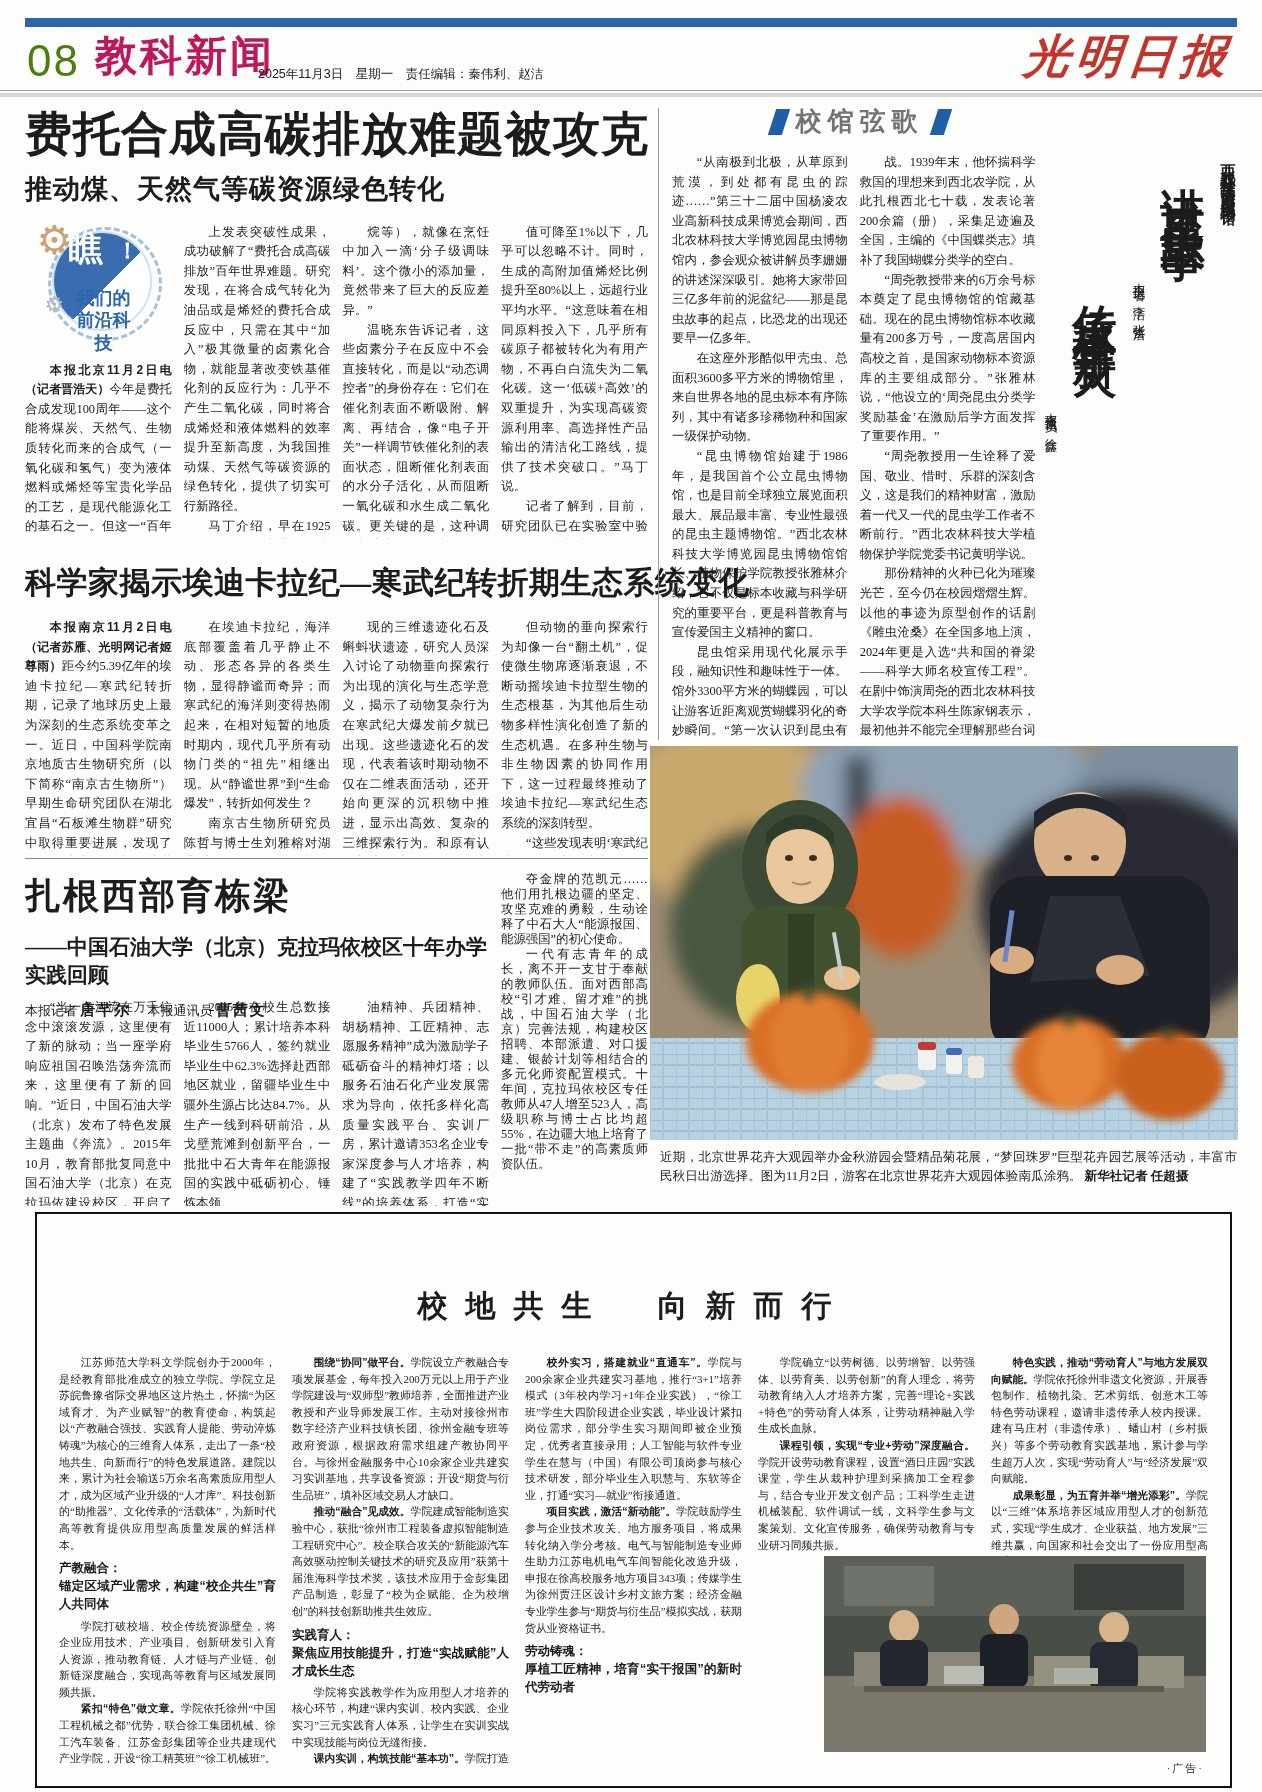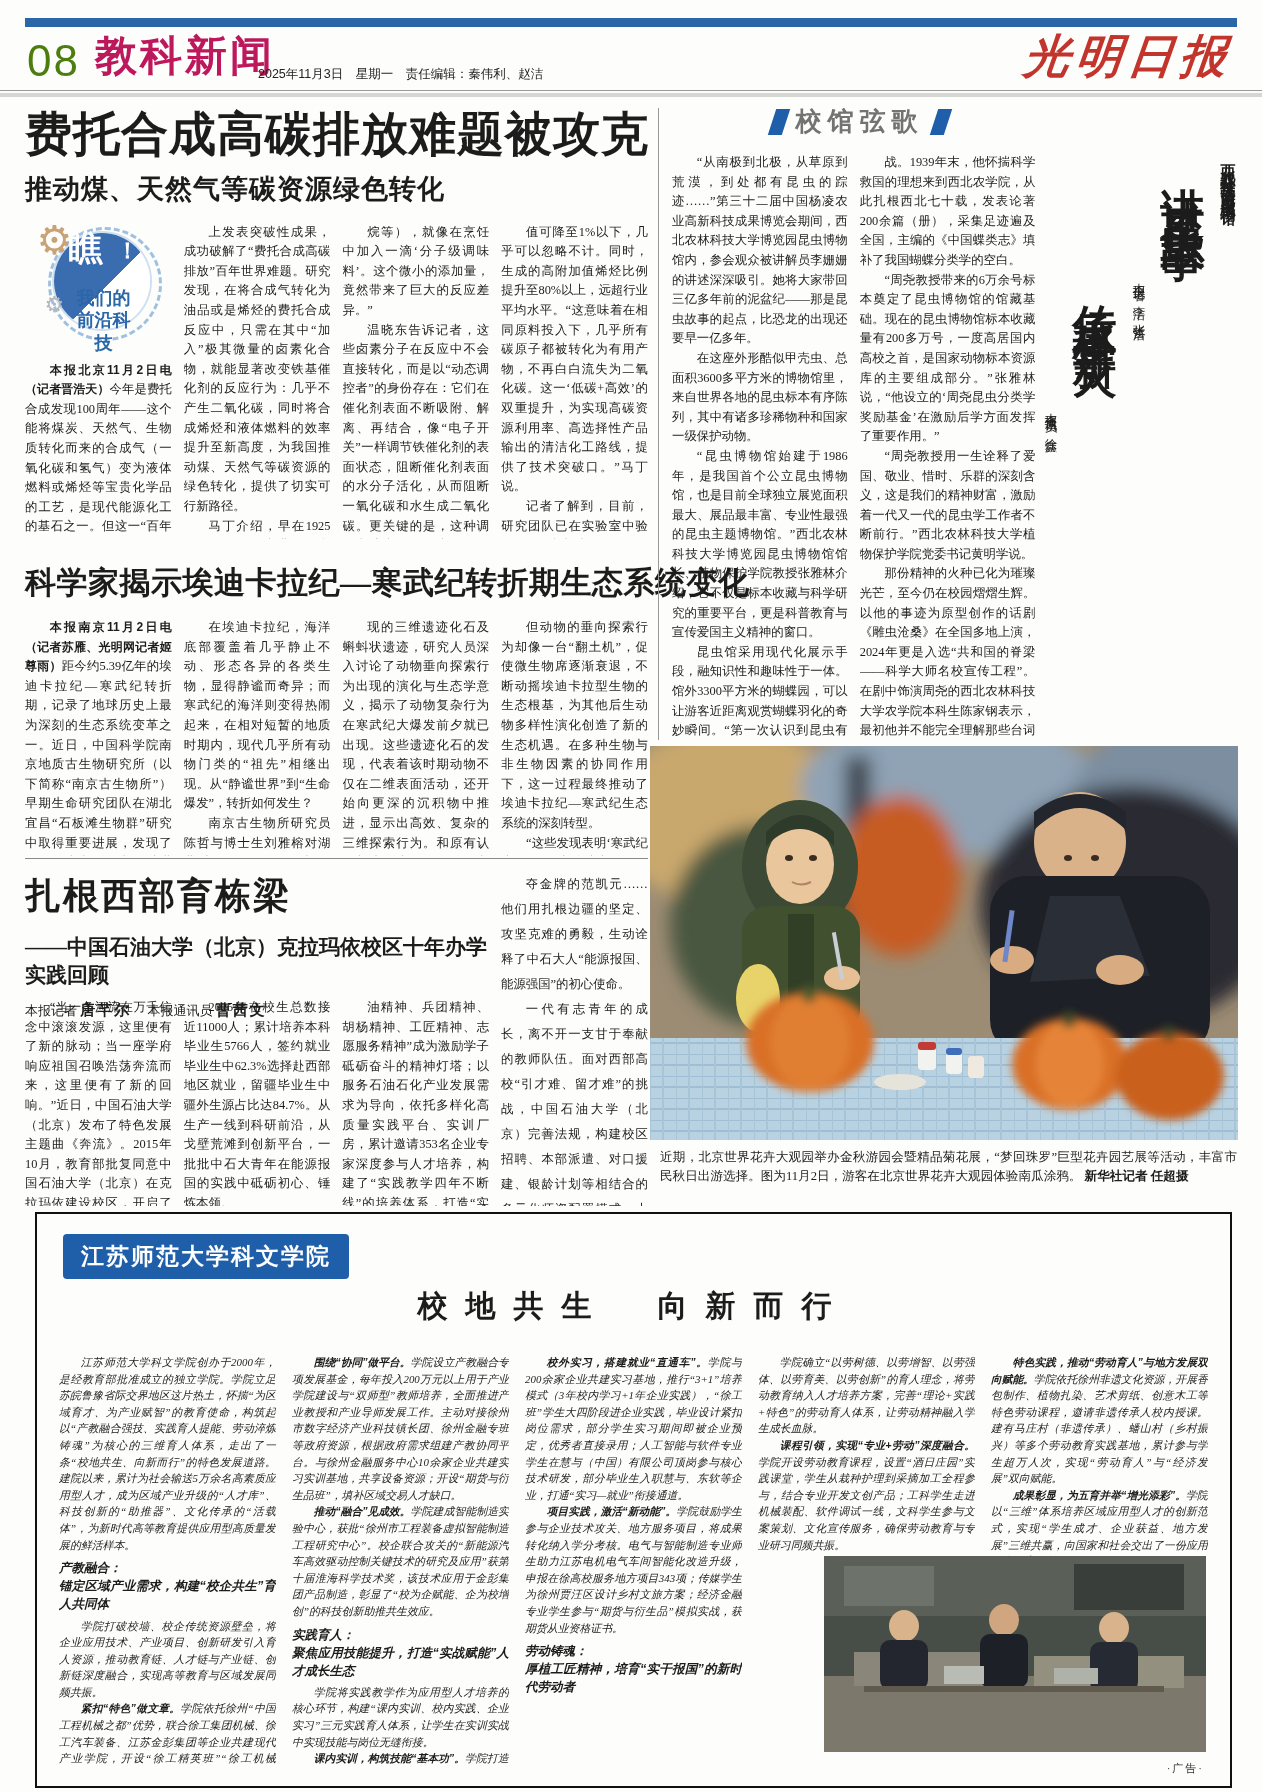--- a/index.html
+++ b/index.html
@@ -43,21 +43,21 @@
   .a23-rule{position:absolute;left:25px;top:858px;width:623px;height:1px;background:#8a8a8a;}
   
   .a3{position:absolute;left:25px;top:872px;width:623px;height:334px;}
   .a3 .head-block{width:466px;}
   .a3 .headline{font-size:36px;font-weight:bold;letter-spacing:2px;}
   .a3 .subhead{font-size:21px;font-weight:bold;margin-top:12px;}
   .a3 .byline{font-size:13px;margin-top:12px;}
   .a3 .byline b{font-size:15px;letter-spacing:2px;}
   .a3 .cols3{position:absolute;left:0;top:126px;width:464px;display:flex;gap:12px;height:208px;}
   .a3 .col4{position:absolute;right:0;top:0;width:147px;height:334px;overflow:hidden;
-            text-align:justify;font-size:12.4px;line-height:25px;}
+            text-align:justify;font-size:12.4px;line-height:15px;}
   .a3 .col4 p{margin:0;text-indent:2em;}
   
   .vdiv{position:absolute;left:658px;top:108px;width:1px;height:632px;background:#999;}
   
   .mus{position:absolute;left:672px;top:104px;width:565px;}
   .tagline{display:flex;justify-content:center;align-items:center;gap:10px;margin-left:-190px;}
   .tag-slash{width:14px;height:26px;background:#1f5ea8;transform:skewX(-18deg);}
   .tag-text{color:#737373;font-size:26px;font-weight:bold;letter-spacing:6px;}
   .mus-row{display:flex;margin-top:14px;}
   .mus-cols{width:366px;display:flex;gap:12px;height:588px;overflow:hidden;}
@@ -75,21 +75,21 @@
   .photo{position:absolute;left:650px;top:746px;width:588px;height:394px;overflow:hidden;background:#8a7a66;}
   .caption{position:absolute;left:660px;top:1148px;width:577px;font-size:12.6px;line-height:19px;text-align:justify;}
   .caption .credit{font-weight:bold;white-space:nowrap;}
   
   .ad{position:absolute;left:35px;top:1212px;width:1193px;height:572px;border:2px solid #111;background:#fdfdfb;}
   .ad-org{position:absolute;left:26px;top:20px;background:#1f5ea8;color:#fff;
           font-family:"Liberation Sans",sans-serif;font-size:23px;font-weight:bold;
           padding:7px 18px;border-radius:4px;letter-spacing:2px;}
   .ad-headline{position:absolute;left:0;top:72px;width:100%;text-align:center;
           font-size:30px;font-weight:bold;letter-spacing:18px;}
-  .ad-body{position:absolute;left:22px;top:140px;width:1149px;height:412px;display:flex;gap:16px;font-style:italic;}
+  .ad-body{position:absolute;left:22px;top:140px;width:1149px;height:412px;display:flex;gap:16px;}
   .ad-col{flex:1;overflow:hidden;text-align:justify;font-size:10.9px;line-height:16.6px;}
   .ad-col p{margin:0;text-indent:2em;}
   .ad-col p b{font-family:"Liberation Sans",sans-serif;font-size:10.7px;}
   .ad-sub{margin:6px 0 4px 0;font-family:"Liberation Sans",sans-serif;font-weight:bold;font-size:12.5px;line-height:1.45;}
   .ad-sub .s2{display:block;}
   .ad-photo{position:absolute;right:24px;bottom:34px;width:382px;height:196px;background:#3a3f3a;overflow:hidden;}
   .ad-credit{text-align:right;text-indent:0 !important;font-weight:bold;}
   .ad-mark{position:absolute;right:26px;bottom:10px;font-size:11px;color:#333;letter-spacing:2px;}
 </style>
 </head>
@@ -297,21 +297,20 @@
         <ellipse cx="250" cy="336" rx="26" ry="8" fill="#e6e3da"></ellipse>
       </g>
     </svg>
   </div>
   <div class="caption">
     <span>近期，北京世界花卉大观园举办金秋游园会暨精品菊花展，“梦回珠罗”巨型花卉园艺展等活动，丰富市民秋日出游选择。图为11月2日，游客在北京世界花卉大观园体验南瓜涂鸦。</span>
     <span class="credit">新华社记者 任超摄</span>
   </div>
 
   <div class="ad">
-    <div class="ad-org">江苏师范大学科文学院</div>
     <div class="ad-headline">校地共生　向新而行</div>
     <div class="ad-body">
       <div class="ad-col">
         <div></div>
         <p>江苏师范大学科文学院创办于2000年，是经教育部批准成立的独立学院。学院立足苏皖鲁豫省际交界地区这片热土，怀揣“为区域育才、为产业赋智”的教育使命，构筑起以“产教融合强技、实践育人提能、劳动淬炼铸魂”为核心的三维育人体系，走出了一条“校地共生、向新而行”的特色发展道路。建院以来，累计为社会输送5万余名高素质应用型人才，成为区域产业升级的“人才库”、科技创新的“助推器”、文化传承的“活载体”，为新时代高等教育提供应用型高质量发展的鲜活样本。</p>
         <div class="ad-sub">
           <span>产教融合：</span>
           <span class="s2">锚定区域产业需求，构建“校企共生”育人共同体</span>
         </div>
         <div>

